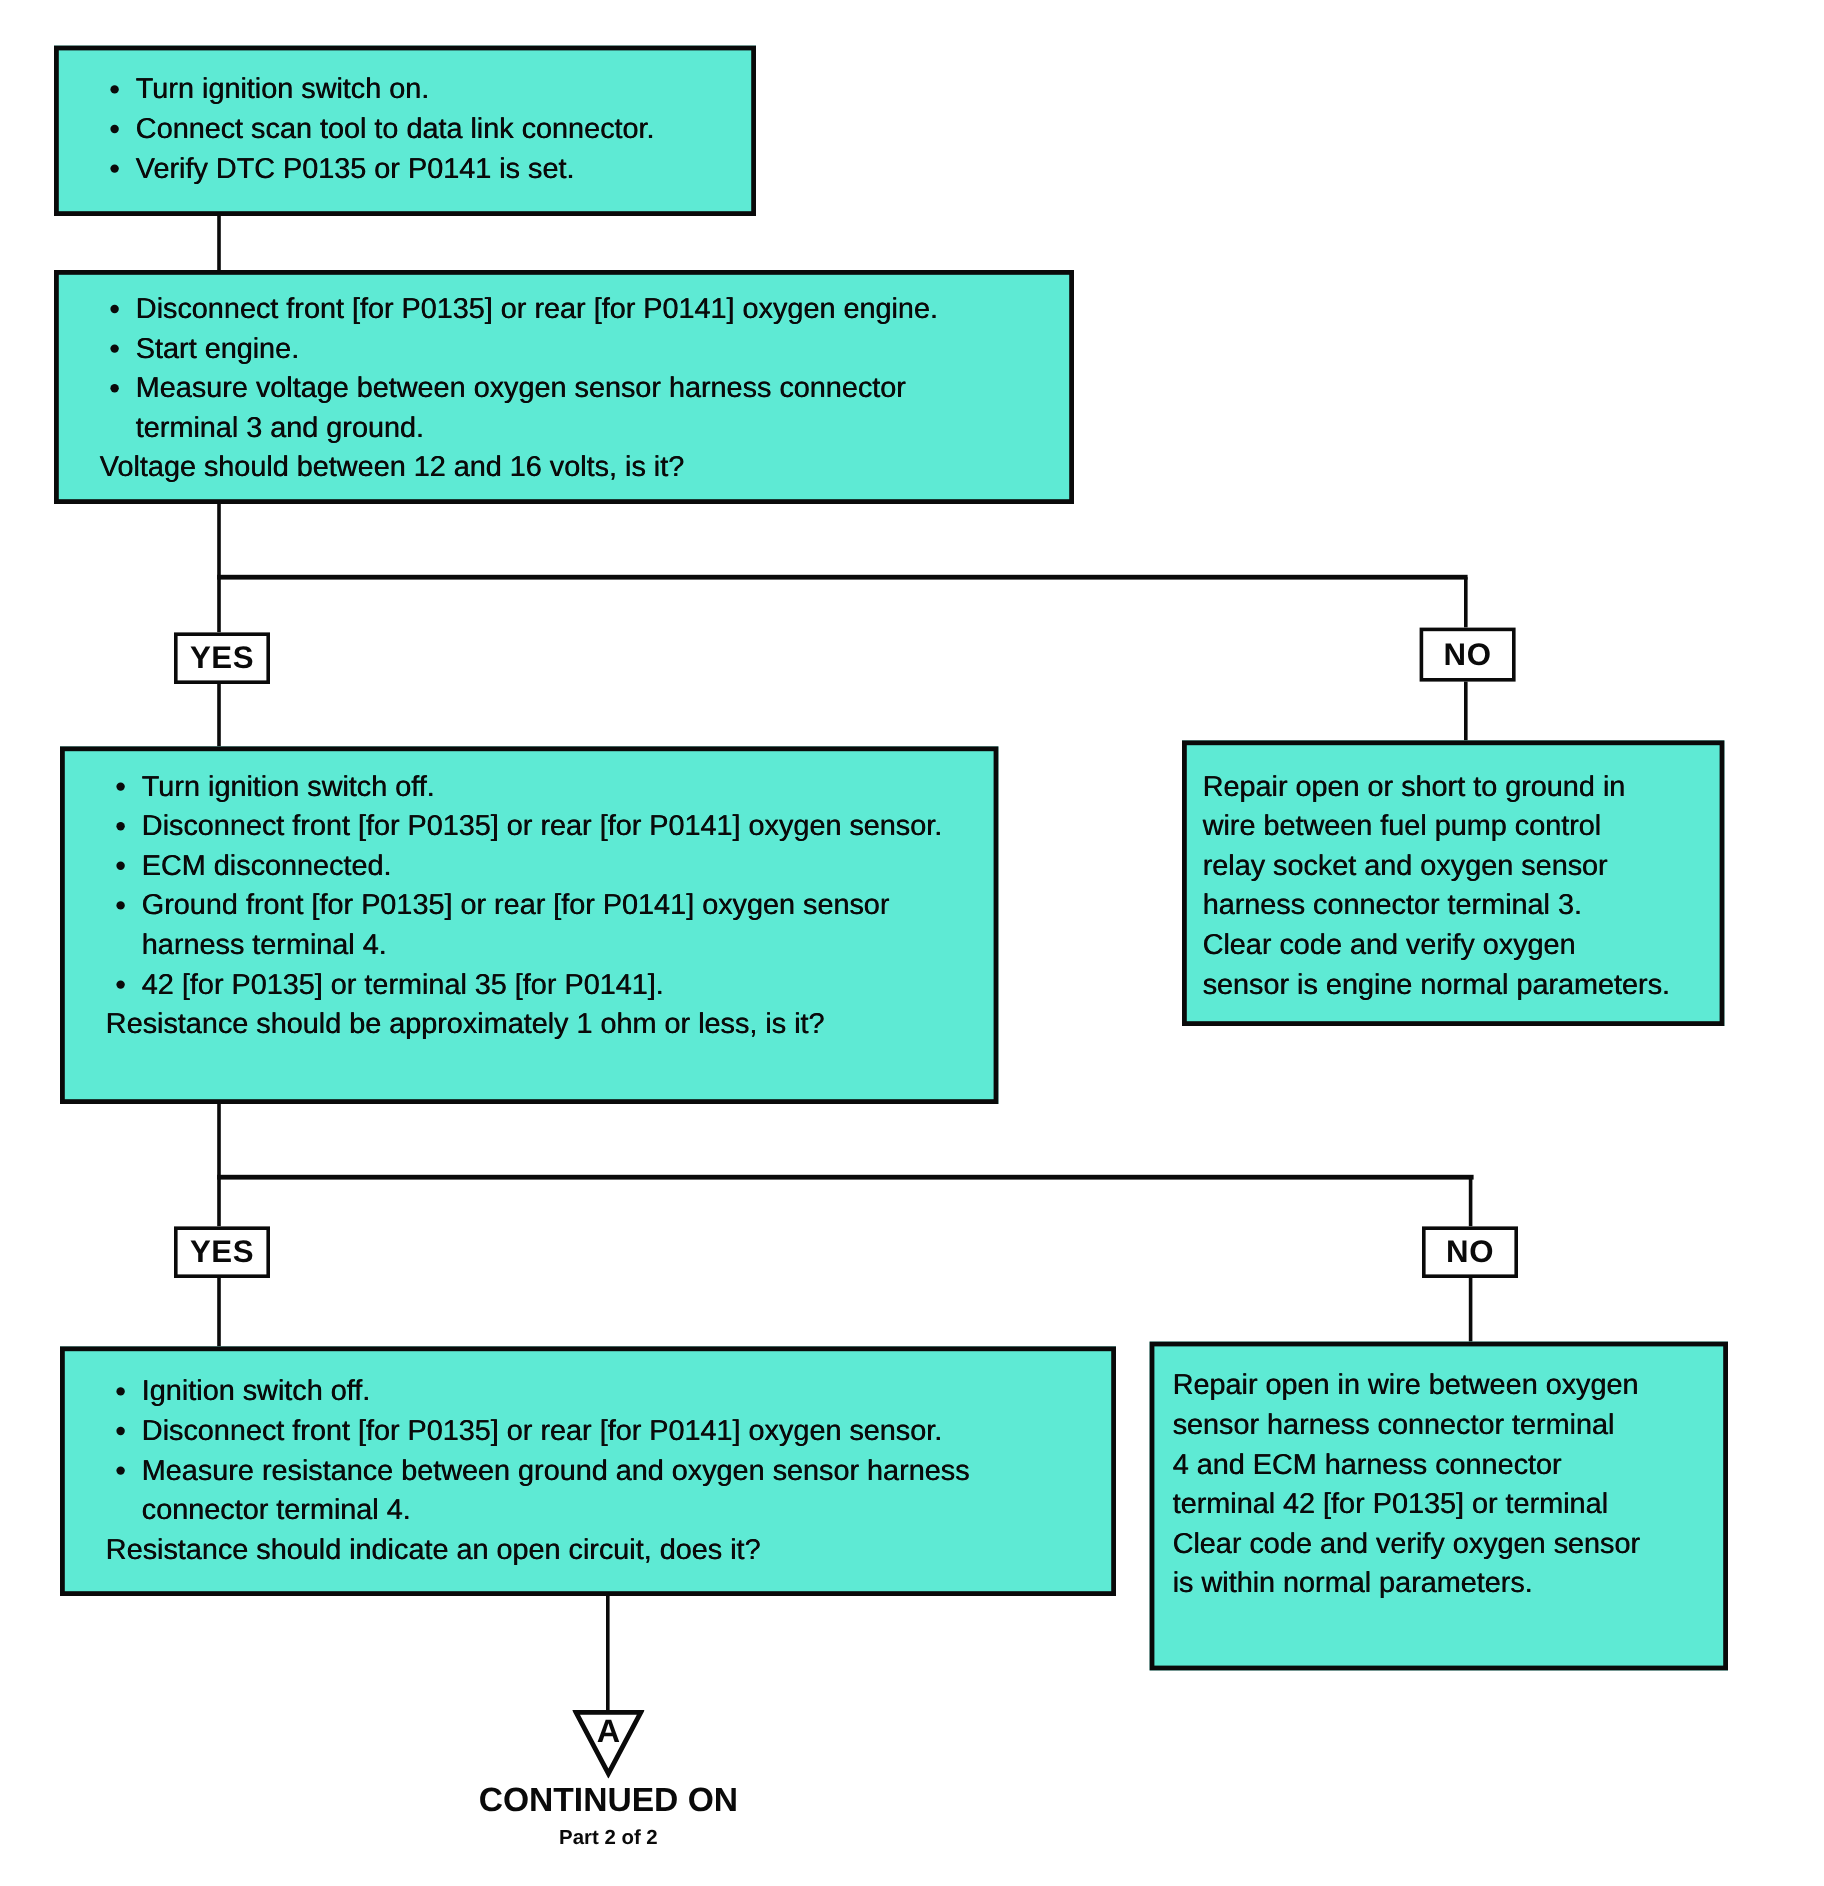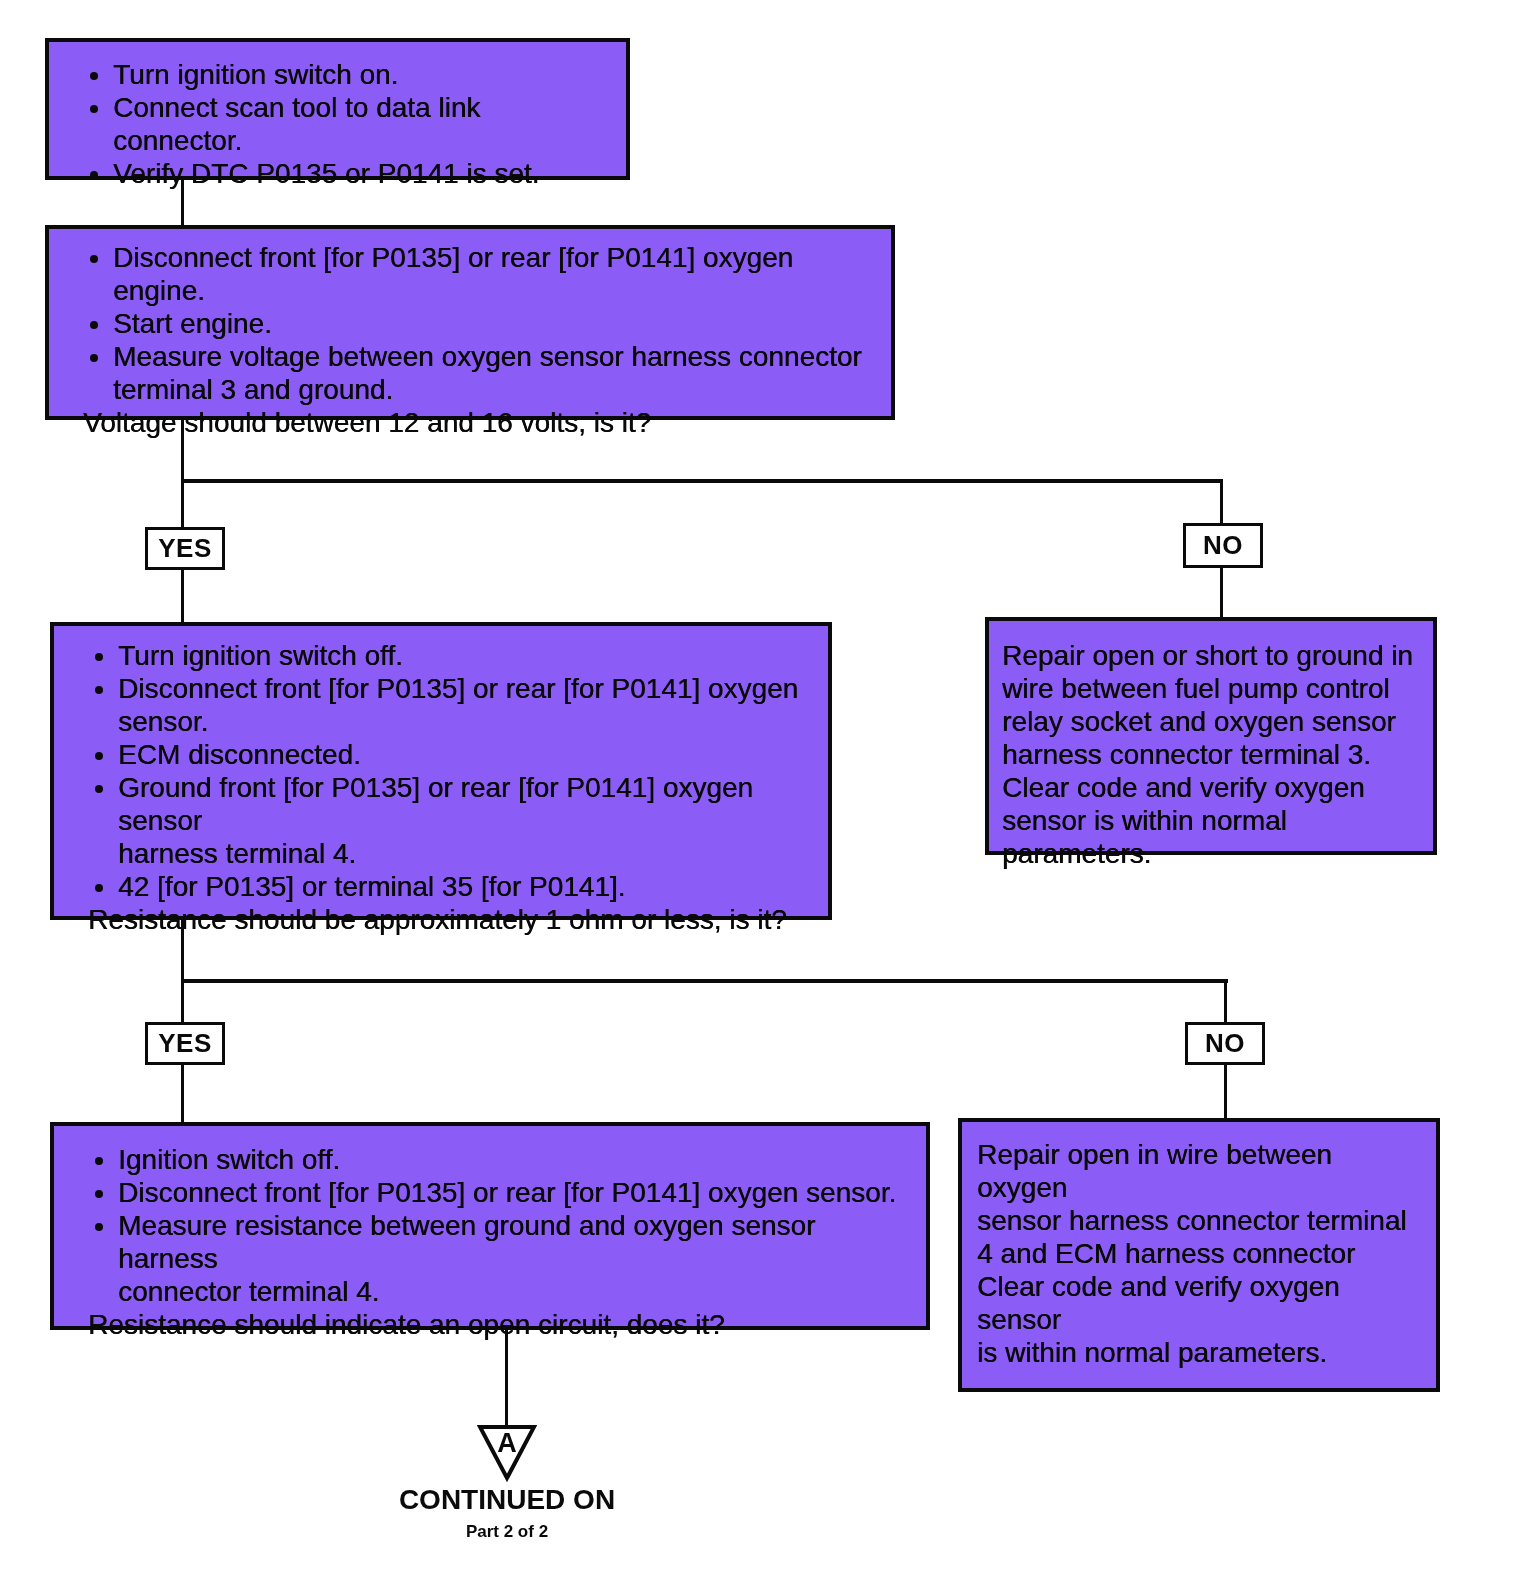--- a/index.html
+++ b/index.html
@@ -8,23 +8,23 @@
     position: relative;
     width: 1520px;
     height: 1572px;
     background: #ffffff;
     color: #0a0a0a;
     font-family: "Liberation Sans", sans-serif;
     overflow: hidden;
   }
   .flow-box {
     position: absolute;
-    background: #8b5cf6;
+    background: #5eead4;
     border: 4px solid #0a0a0a;
-    font-size: 28px;
+    font-size: 24px;
     line-height: 33px;
     color: #0a0a0a;
     text-shadow: 0.4px 0 0 currentColor;
   }
   .bullets { list-style: disc outside; margin: 0; padding-left: 52px; }
   .bullets li { margin: 0; }
   .ln { display: block; }
   .question { padding-left: 22px; }
   .rline { display: block; }
   .decision-label {
@@ -128,21 +128,21 @@
     </ul>
     <div class="question">Resistance should be approximately 1 ohm or less, is it?</div>
   </div>
 
   <div class="flow-box" style="left:985px; top:617px; width:452px; height:238px; padding:18px 13px;">
     <span class="rline">Repair open or short to ground in</span>
     <span class="rline">wire between fuel pump control</span>
     <span class="rline">relay socket and oxygen sensor</span>
     <span class="rline">harness connector terminal 3.</span>
     <span class="rline">Clear code and verify oxygen</span>
-    <span class="rline">sensor is within normal parameters.</span>
+    <span class="rline">sensor is engine normal parameters.</span>
   </div>
 
   <div class="vline" style="left:181px; top:920px; width:3px; height:102px;"></div>
   <div class="hline" style="left:181px; top:979px; width:1047px; height:4px;"></div>
   <div class="vline" style="left:1224px; top:981px; width:3px; height:41px;"></div>
 
   <div class="decision-label" style="left:145px; top:1022px; width:80px; height:43px;">
       <span>YES</span>
     </div>
   <div class="decision-label" style="left:1185px; top:1022px; width:80px; height:43px;">
@@ -165,20 +165,21 @@
         <span class="ln">connector terminal 4.</span>
       </li>
     </ul>
     <div class="question">Resistance should indicate an open circuit, does it?</div>
   </div>
 
   <div class="flow-box" style="left:958px; top:1118px; width:482px; height:274px; padding:16px 15px;">
     <span class="rline">Repair open in wire between oxygen</span>
     <span class="rline">sensor harness connector terminal</span>
     <span class="rline">4 and ECM harness connector</span>
+    <span class="rline">terminal 42 [for P0135] or terminal</span>
     <span class="rline">Clear code and verify oxygen sensor</span>
     <span class="rline">is within normal parameters.</span>
   </div>
 
   <div class="vline" style="left:505px; top:1330px; width:3px; height:97px;"></div>
 
   <svg class="offpage-connector" style="left:477px; top:1424px;" width="60" height="58" viewBox="0 0 60 58">
     <polygon points="3,3 57,3 30,54" fill="#ffffff" stroke="#0a0a0a" stroke-width="4"></polygon>
     <text x="30" y="28" text-anchor="middle">A</text>
   </svg>

